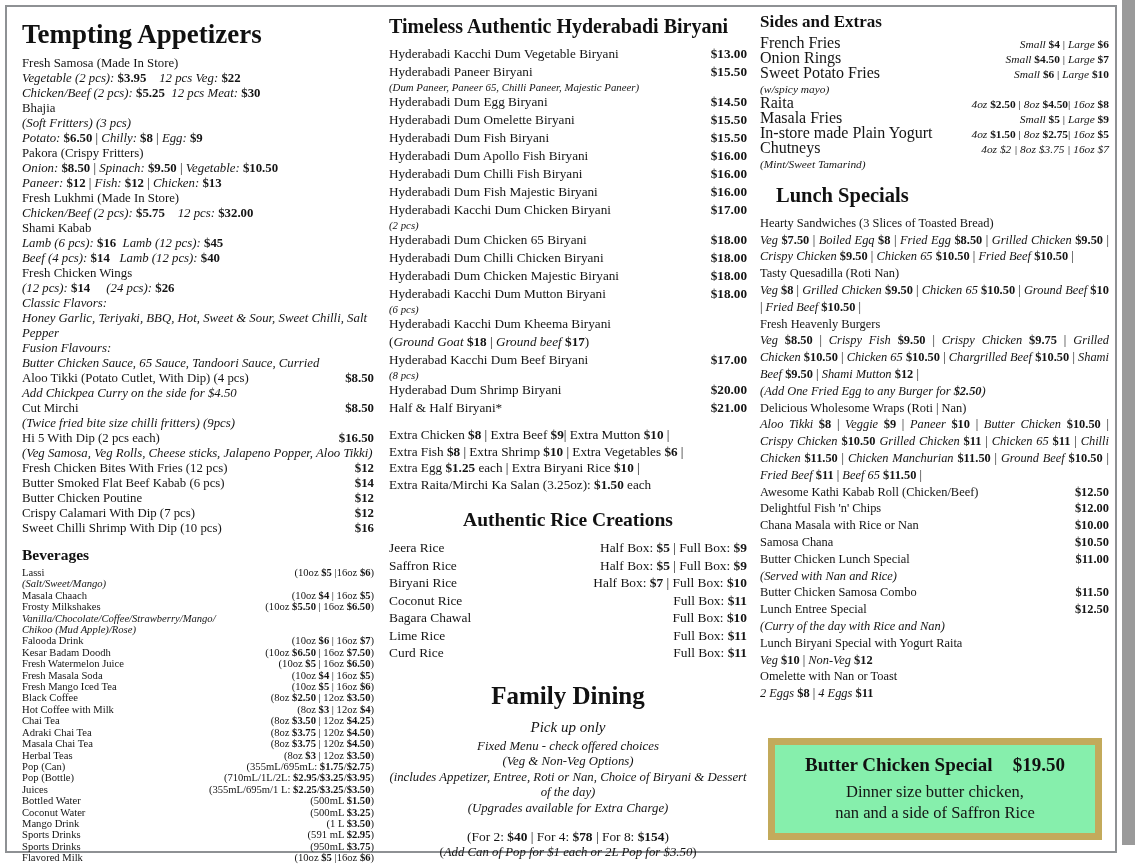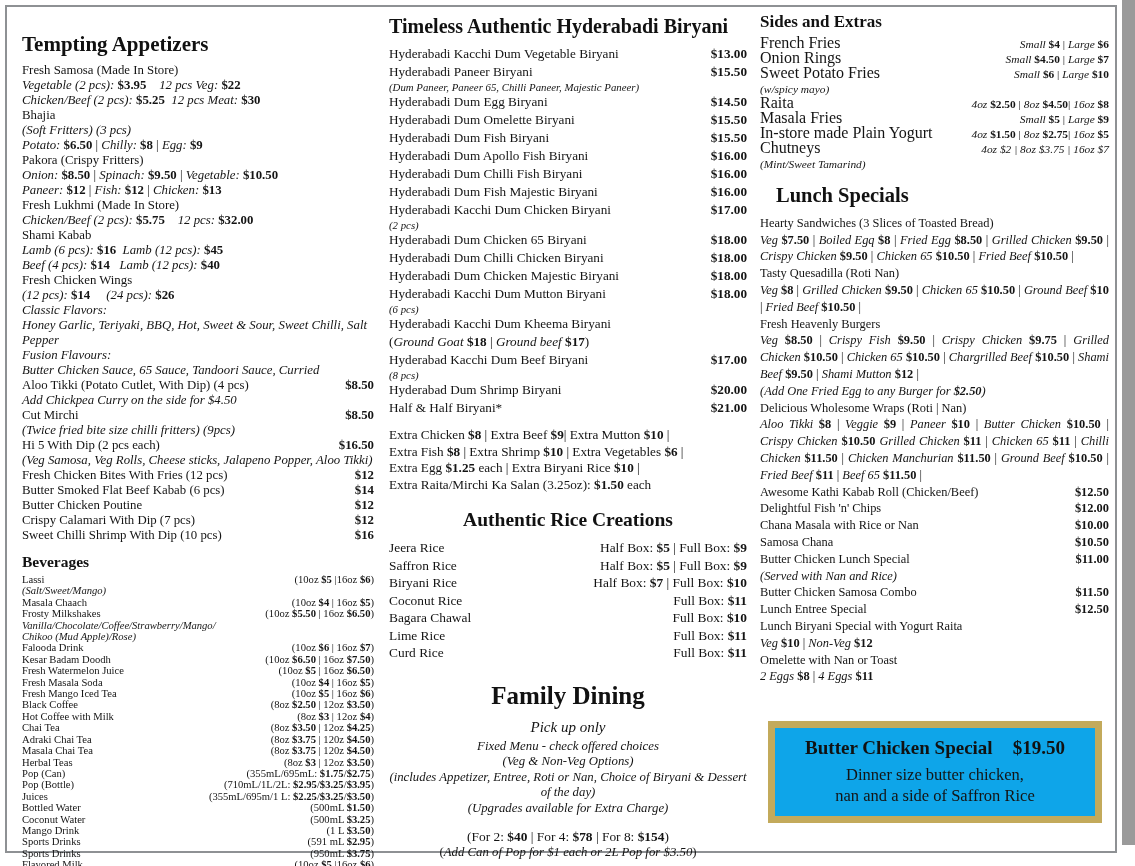--- a/index.html
+++ b/index.html
@@ -12,21 +12,21 @@
     position:absolute;left:5px;top:5px;width:1112px;height:848px;
     border:2px solid #8e9194;background:#fff;box-sizing:border-box;
   }
   .edge-band{position:absolute;top:0;right:0;width:13px;height:845px;background:#9a9a9a}
   .col{position:absolute}
   .col-left{left:15px;top:8px;width:352px}
   .col-mid{left:382px;top:8px;width:358px}
   .col-right{left:753px;top:5px;width:349px}
 
   h1,h2{margin:0;font-weight:bold;color:#111}
-  .t-appetizers{font-size:21px;margin:17px 0 6px}
+  .t-appetizers{font-size:27px;margin:4px 0 6px}
   .t-beverages{font-size:15.5px;margin:10px 0 3px}
   .t-biryani{font-size:20px;margin:0 0 7px}
   .t-rice{font-size:19.5px;text-align:center;margin:16px 0 8px}
   .t-family{font-size:25px;text-align:center;margin:20px 0 8px}
   .t-sides{font-size:17px;margin:0 0 4px}
   .t-lunch{font-size:20.5px;margin:13px 16px 8px}
 
   .mrow{display:flex;justify-content:space-between;align-items:baseline}
   .mprice{white-space:nowrap;margin-left:8px}
   .ulit{font-style:italic;}
@@ -46,21 +46,21 @@
   .family .big{font-size:15px;line-height:19px;margin-bottom:2px}
   .family .price-line{font-size:13.4px;line-height:17px}
 
   .sides{font-size:11.4px;line-height:14.2px}
   .sides .mname{font-size:16px}
 
   .lunch{font-size:12.4px;line-height:16.8px}
   .lunch .mline{text-align:justify}
 
   .special-box{
-    margin:36px 0 0 8px;border:7px solid #C3AA5B;background:#0ea5e9;
+    margin:36px 0 0 8px;border:7px solid #C3AA5B;background:#86efac;
     padding:9px 10px 10px;text-align:center;box-sizing:border-box;width:334px;
   }
   .sp-title{font-weight:bold;font-size:19px;color:#111}
   .sp-spacer{display:inline-block;width:20px}
   .sp-desc{font-size:16.5px;line-height:21px;margin-top:5px}
   .gap{width:100%}
 </style>
 </head>
 <body>
 
@@ -416,20 +416,21 @@
         </div>
         <div class="mline"><i>(Served with Nan and Rice)</i></div>
         <div class="mrow">
           <span class="mname">Butter Chicken Samosa Combo</span>
           <span class="mprice"><b>$11.50</b></span>
         </div>
         <div class="mrow">
           <span class="mname">Lunch Entree Special</span>
           <span class="mprice"><b>$12.50</b></span>
         </div>
+        <div class="mline"><i>(Curry of the day with Rice and Nan)</i></div>
         <div class="mline">Lunch Biryani Special with Yogurt Raita</div>
         <div class="mline"><i>Veg</i> <b>$10</b> | <i>Non-Veg</i> <b>$12</b></div>
         <div class="mline">Omelette with Nan or Toast</div>
         <div class="mline"><i>2 Eggs</i> <b>$8</b> | <i>4 Eggs</i> <b>$11</b></div>
       </div>
 
     <div class="special-box">
       <div class="sp-title">
         <span>Butter Chicken Special</span><span class="sp-spacer"></span><span>$19.50</span>
       </div>

